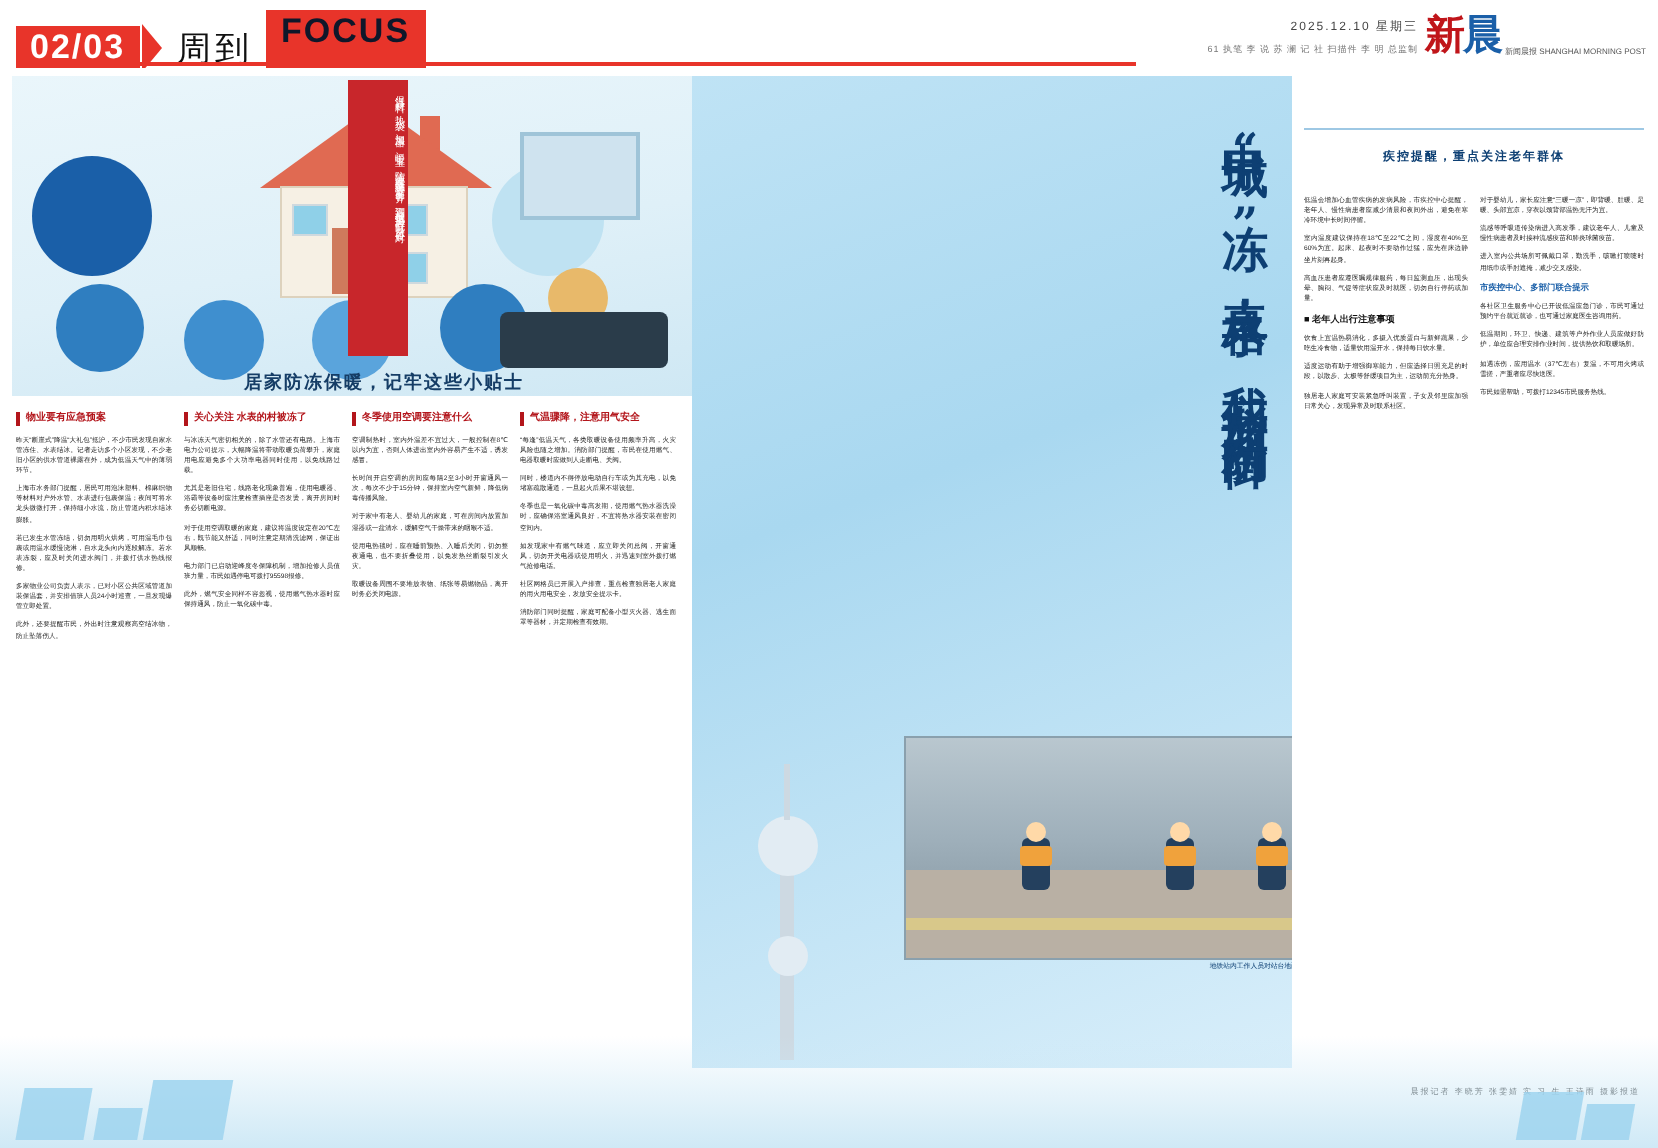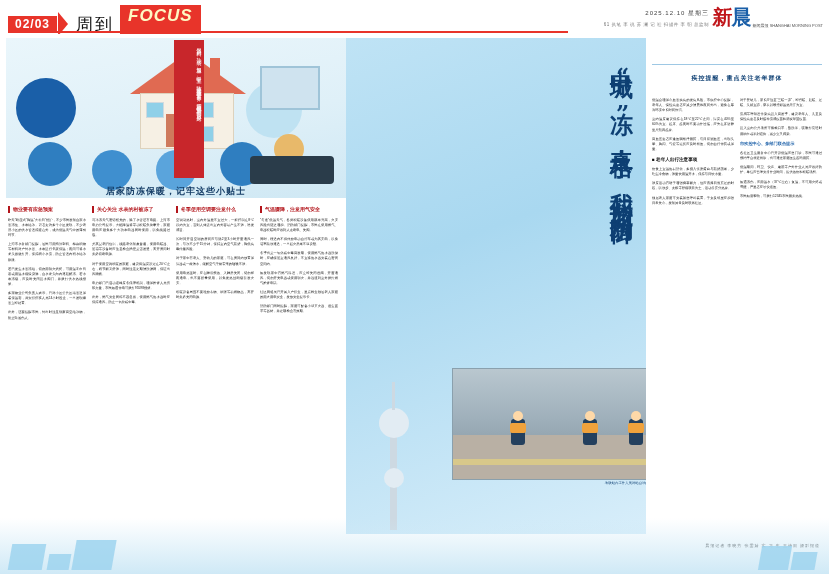--- a/index.html
+++ b/index.html
@@ -8,31 +8,31 @@
     background:#ffffff;
     font-family:"Liberation Sans","DejaVu Sans",sans-serif;
     color:#1a1a1a;
   }
   .page{position:relative;width:829px;height:574px;overflow:hidden;background:#fff;}
 
   
   .masthead{position:absolute;left:0;top:0;width:829px;height:34px;background:#fff;}
   .mast-left{position:absolute;left:8px;top:5px;display:flex;align-items:center;}
   .pagenum{
-    background:#e8342a;color:#fff;font-size:12px;font-weight:bold;
+    background:#e8342a;color:#fff;font-size:17px;font-weight:bold;
     padding:2px 7px 3px 7px;letter-spacing:1px;line-height:1;
   }
   .mast-arrow{
     width:0;height:0;border-top:12px solid transparent;border-bottom:12px solid transparent;
     border-left:10px solid #e8342a;margin-left:1px;
   }
   .mast-cn{font-size:17px;font-weight:normal;margin-left:8px;color:#111;letter-spacing:2px;}
   .mast-focus{
-    background:#e8342a;color:#fef9c3;font-size:17px;font-weight:bold;
-    padding:2px 8px 19px 8px;margin-left:6px;line-height:1;letter-spacing:1px;font-style:italic;
+    background:#e8342a;color:#0f172a;font-size:17px;font-weight:bold;
+    padding:2px 8px 19px 8px;margin-left:6px;line-height:1;letter-spacing:1px;
   }
   .mast-rule{position:absolute;left:8px;top:31px;width:560px;height:2px;background:#e8342a;}
   .mast-date{position:absolute;right:120px;top:9px;font-size:6px;color:#444;letter-spacing:1px;}
   .mast-sub{position:absolute;right:120px;top:22px;font-size:4.5px;color:#777;letter-spacing:.5px;}
   .mast-logo{position:absolute;right:6px;top:4px;display:flex;align-items:flex-end;}
   .mast-logo .lg{font-size:20px;font-weight:bold;color:#c0151a;font-family:"DejaVu Serif",serif;letter-spacing:-1px;}
   .mast-logo .lg2{font-size:20px;font-weight:bold;color:#1a5fa8;font-family:"DejaVu Serif",serif;letter-spacing:-1px;}
   .mast-logo .tiny{font-size:4px;color:#555;margin-left:2px;margin-bottom:3px;line-height:1.3;}
 
   
@@ -58,21 +58,21 @@
   .b2{left:22px;top:104px;width:44px;height:44px;background:#2f7ec0;}
   .b3{left:86px;top:112px;width:40px;height:40px;background:#3f8fcf;}
   .b4{left:150px;top:112px;width:40px;height:40px;background:#5aa4dc;}
   .b5{left:214px;top:104px;width:44px;height:44px;background:#2f7ec0;}
   .b6{left:240px;top:44px;width:56px;height:56px;background:#bfe2f2;}
   .b7{left:268px;top:96px;width:30px;height:30px;background:#e8b96a;}
   .illu-radiator{position:absolute;left:254px;top:28px;width:56px;height:40px;background:#cfe3ef;border:2px solid #9fc4d8;}
   .illu-batt{position:absolute;left:244px;top:118px;width:84px;height:28px;background:#2a3c4a;border-radius:4px;}
   .illu-cap{
     position:absolute;left:0;bottom:0;width:340px;text-align:center;
-    font-size:9px;font-weight:bold;color:#153d66;letter-spacing:1px;
+    font-size:9px;font-weight:bold;color:#153d66;letter-spacing:1px;padding-left:16px;
   }
 
   
   .redstrip{
     position:absolute;left:174px;top:6px;width:26px;height:130px;
     background:#c8262b;color:#fff;font-size:5px;line-height:1.5;
     writing-mode:vertical-rl;text-orientation:upright;padding:4px 2px;
     letter-spacing:1px;overflow:hidden;
   }
 

